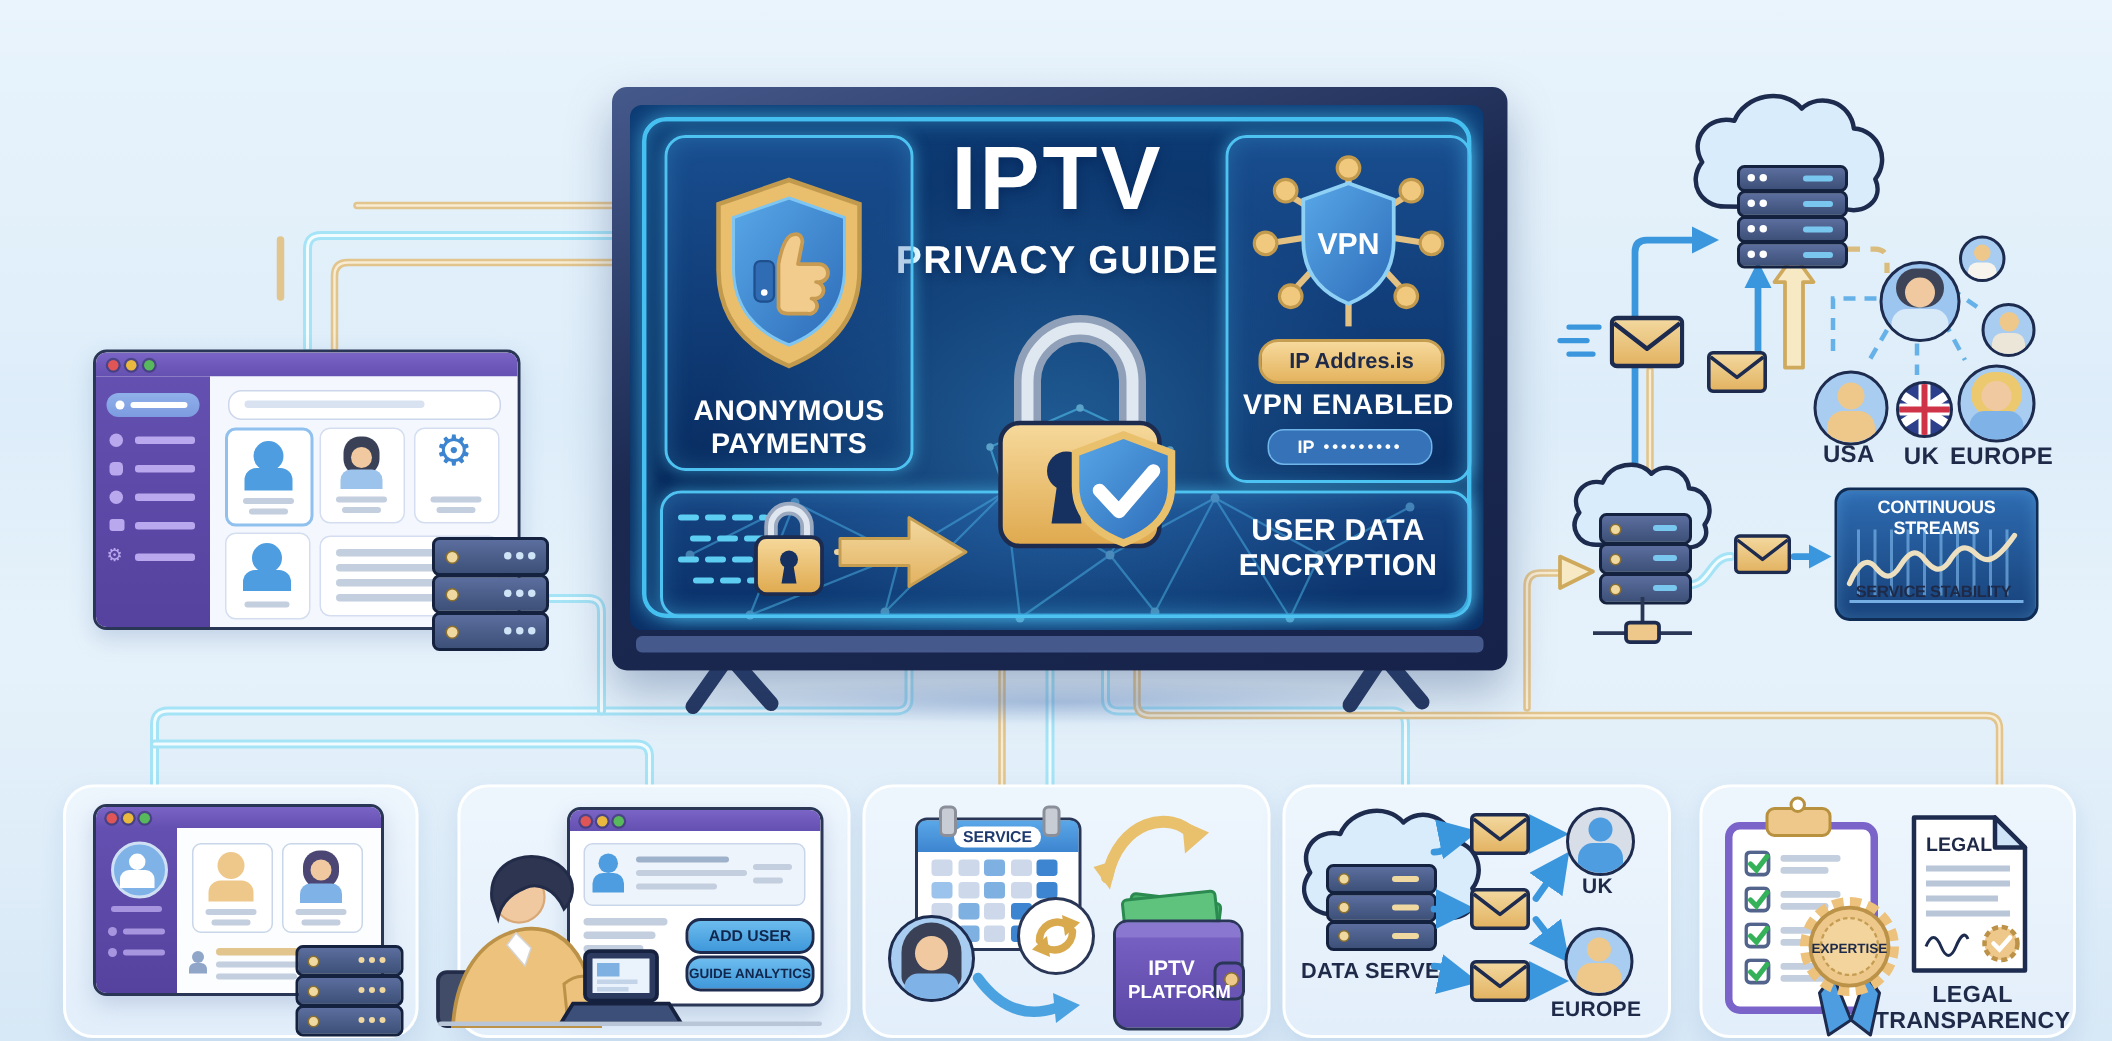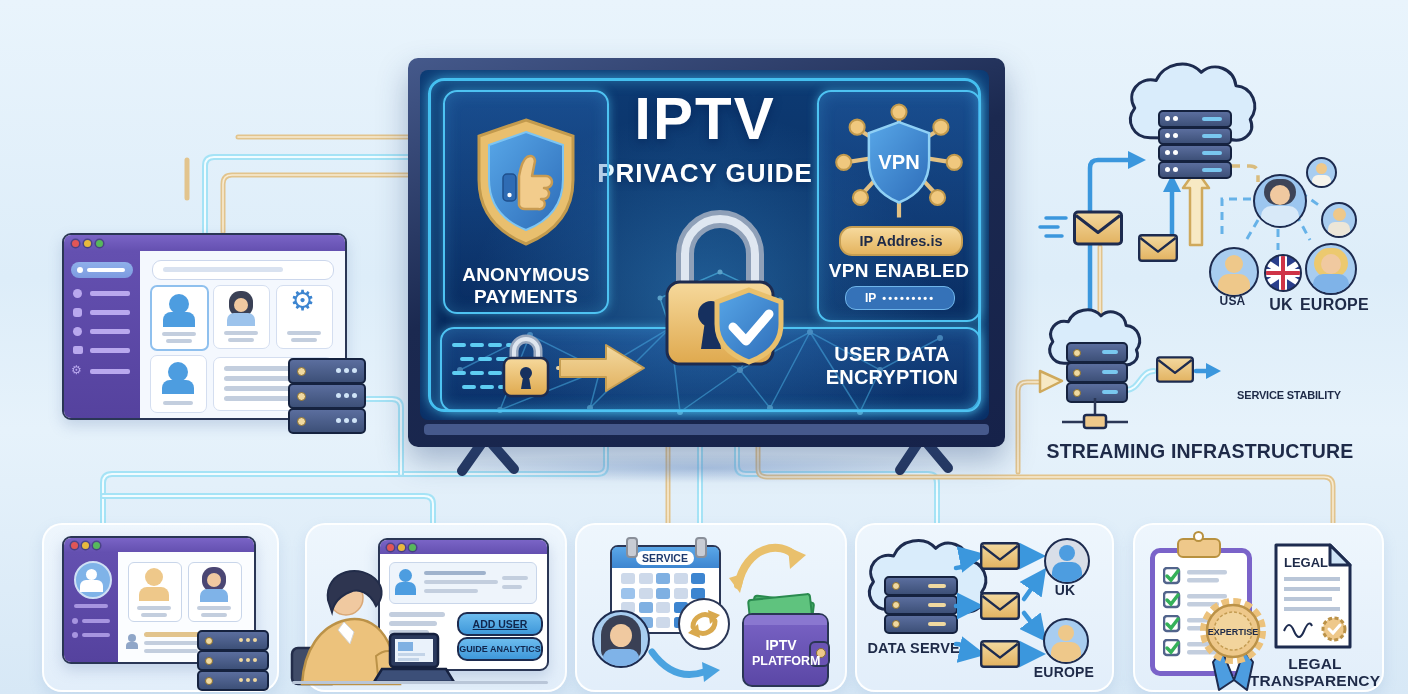--- a/index.html
+++ b/index.html
@@ -385,21 +385,21 @@
     <i style="left:13px;top:0;width:8px;height:34px;background:#fff;"></i>
       <i style="left:0;top:13px;width:34px;height:8px;background:#fff;"></i>
     <i style="left:15px;top:0;width:4px;height:34px;background:#cf3347;"></i>
       <i style="left:0;top:15px;width:34px;height:4px;background:#cf3347;"></i>
   </div>
   <div class="av" style="left:1305px;top:243px;width:48px;height:48px;background:#a8cdf0;">
     <i style="left:7px;top:3px;width:34px;height:30px;border-radius:15px;background:#ecc96f;"></i>
     <i style="left:14px;top:9px;width:20px;height:20px;border-radius:50%;background:#f0c9a0;"></i>
     <i style="left:6px;top:29px;width:36px;height:19px;border-radius:10px 10px 0 0;background:#7fb3e8;"></i>
   </div>
-  <div class="abs cap" style="left:1205px;top:295px;width:55px;font-size:12px;">USA</div>
+  <div class="abs cap" style="left:1205px;top:295px;width:55px;font-size:16px;">USA</div>
   <div class="abs cap" style="left:1261px;top:296px;width:40px;font-size:16px;">UK</div>
   <div class="abs cap" style="left:1300px;top:296px;width:62px;font-size:16px;">EUROPE</div>
 
   <svg class="abs" style="left:1042px;top:304px" width="106" height="68">
       <use href="#cloud"></use>
     </svg>
   <div class="abs" style="left:1066px;top:342px;width:60px;height:62px;">
     <div class="srv" style="left:0;top:0;width:58px;height:17px;">
         <i style="left:5px;top:5px;width:6px;height:6px;background:#f0d9a0;border:1px solid #8a6f2f;"></i>
         <i style="left:34px;top:6px;width:16px;height:3.5px;border-radius:2px;background:#79c7ef;"></i>
@@ -413,22 +413,31 @@
         <i style="left:34px;top:6px;width:16px;height:3.5px;border-radius:2px;background:#79c7ef;"></i>
       </div>
   </div>
   <svg class="abs" style="left:1058px;top:398px" width="74" height="32">
     <path d="M37,0 V18 M4,24 H70" stroke="#2a3655" stroke-width="2.5"></path>
     <rect x="26" y="17" width="22" height="13" rx="2.5" fill="#eec88a" stroke="#1d2b4f" stroke-width="2.5"></rect>
   </svg>
   <svg class="abs" style="left:1156px;top:356px" width="38" height="27">
       <use href="#envl"></use>
     </svg>
+  <div class="abs" style="left:1223px;top:325px;width:132px;height:85px;border-radius:10px;border:2.5px solid #0f2c55;background:linear-gradient(180deg,#2e6cb2,#174179);box-shadow:inset 0 0 10px rgba(120,200,255,.3);">
+    <div class="abs" style="left:0;top:4px;width:132px;text-align:center;color:#fff;font-weight:bold;font-size:12px;letter-spacing:-0.2px;">CONTINUOUS STREAMS</div>
+    <svg class="abs" style="left:0;top:18px" width="132" height="64">
+      <g stroke="rgba(140,200,250,.55)" stroke-width="2">
+        <path d="M14,8 V52 M25,8 V52 M36,8 V52 M47,8 V52 M58,8 V52 M69,8 V52 M80,8 V52 M91,8 V52 M102,8 V52 M113,8 V52"></path>
+      </g>
+      <path d="M8,56 H124" stroke="rgba(140,200,250,.8)" stroke-width="2"></path>
+      <path d="M8,44 C14,30 20,26 26,34 C31,40 36,42 42,32 C47,24 52,20 58,28 C63,34 68,38 74,30 C79,22 84,16 92,24 C98,30 104,32 118,12" fill="none" stroke="#ece0c0" stroke-width="3.5" stroke-linecap="round"></path>
+    </svg>
+  </div>
   <div class="abs cap" style="left:1216px;top:389px;width:146px;font-size:11px;letter-spacing:-0.2px;">SERVICE STABILITY</div>
-  <div class="abs cap" style="left:1040px;top:441px;width:320px;font-size:19.5px;letter-spacing:.2px;">STREAMING INFRASTRUCTURE</div>
 
   <div class="bpanel" style="left:42px;width:233px;"></div>
   <div class="win" style="left:62px;top:536px;width:190px;height:124px;">
     <div class="tbar" style="height:14px;">
       <span class="dot" style="left:7px;top:4px;background:#e05656;"></span>
         <span class="dot" style="left:18px;top:4px;background:#e8b93e;"></span>
         <span class="dot" style="left:29px;top:4px;background:#57b85c;"></span>
     </div>
     <div class="abs" style="left:0;top:14px;width:54px;bottom:0;background:linear-gradient(#6450b0,#55429e);">
       <i class="abs" style="left:10px;top:9px;width:34px;height:34px;border-radius:50%;background:#7fb3e8;border:2px solid #cfe0f5;"></i>
@@ -496,21 +505,21 @@
       <i class="abs" style="left:5px;top:19px;width:21px;height:13px;border-radius:7px 7px 0 0;background:#4d9de0;"></i>
       <i class="bar" style="left:34px;top:8px;width:62px;height:4px;background:#9fb2cc;"></i>
         <i class="bar" style="left:34px;top:17px;width:74px;height:4px;"></i>
         <i class="bar" style="left:34px;top:26px;width:54px;height:4px;"></i>
       <i class="bar" style="left:112px;top:13px;width:26px;height:4px;"></i>
         <i class="bar" style="left:112px;top:22px;width:20px;height:4px;"></i>
     </div>
     <i class="bar" style="left:9px;top:72px;width:56px;height:4.5px;"></i>
       <i class="bar" style="left:9px;top:81px;width:48px;height:4.5px;"></i>
       <i class="bar" style="left:9px;top:90px;width:40px;height:4.5px;"></i>
-    <div class="btnb" style="left:77px;top:72px;width:82px;height:20px;font-size:10.5px;text-decoration:underline;">
+    <div class="btnb" style="left:77px;top:72px;width:82px;height:20px;font-size:10.5px;">
       <span>ADD USER</span>
     </div>
     <div class="btnb" style="left:77px;top:97px;width:82px;height:20px;font-size:9px;">
       <span>GUIDE ANALYTICS</span>
     </div>
   </div>
   <svg class="abs" style="left:290px;top:556px" width="168" height="130">
     <rect x="2" y="92" width="46" height="36" rx="6" fill="#404c68" stroke="#232d4a" stroke-width="2.5"></rect>
     <path d="M12,128 C14,94 30,70 56,64 C76,60 90,70 98,86 C104,98 108,112 110,128 Z" fill="#ecc27c" stroke="#bb9248" stroke-width="2.5"></path>
     <path d="M54,66 l10,10 -4,12 -12,-14 z" fill="#fff" stroke="#d4d4d4"></path>

